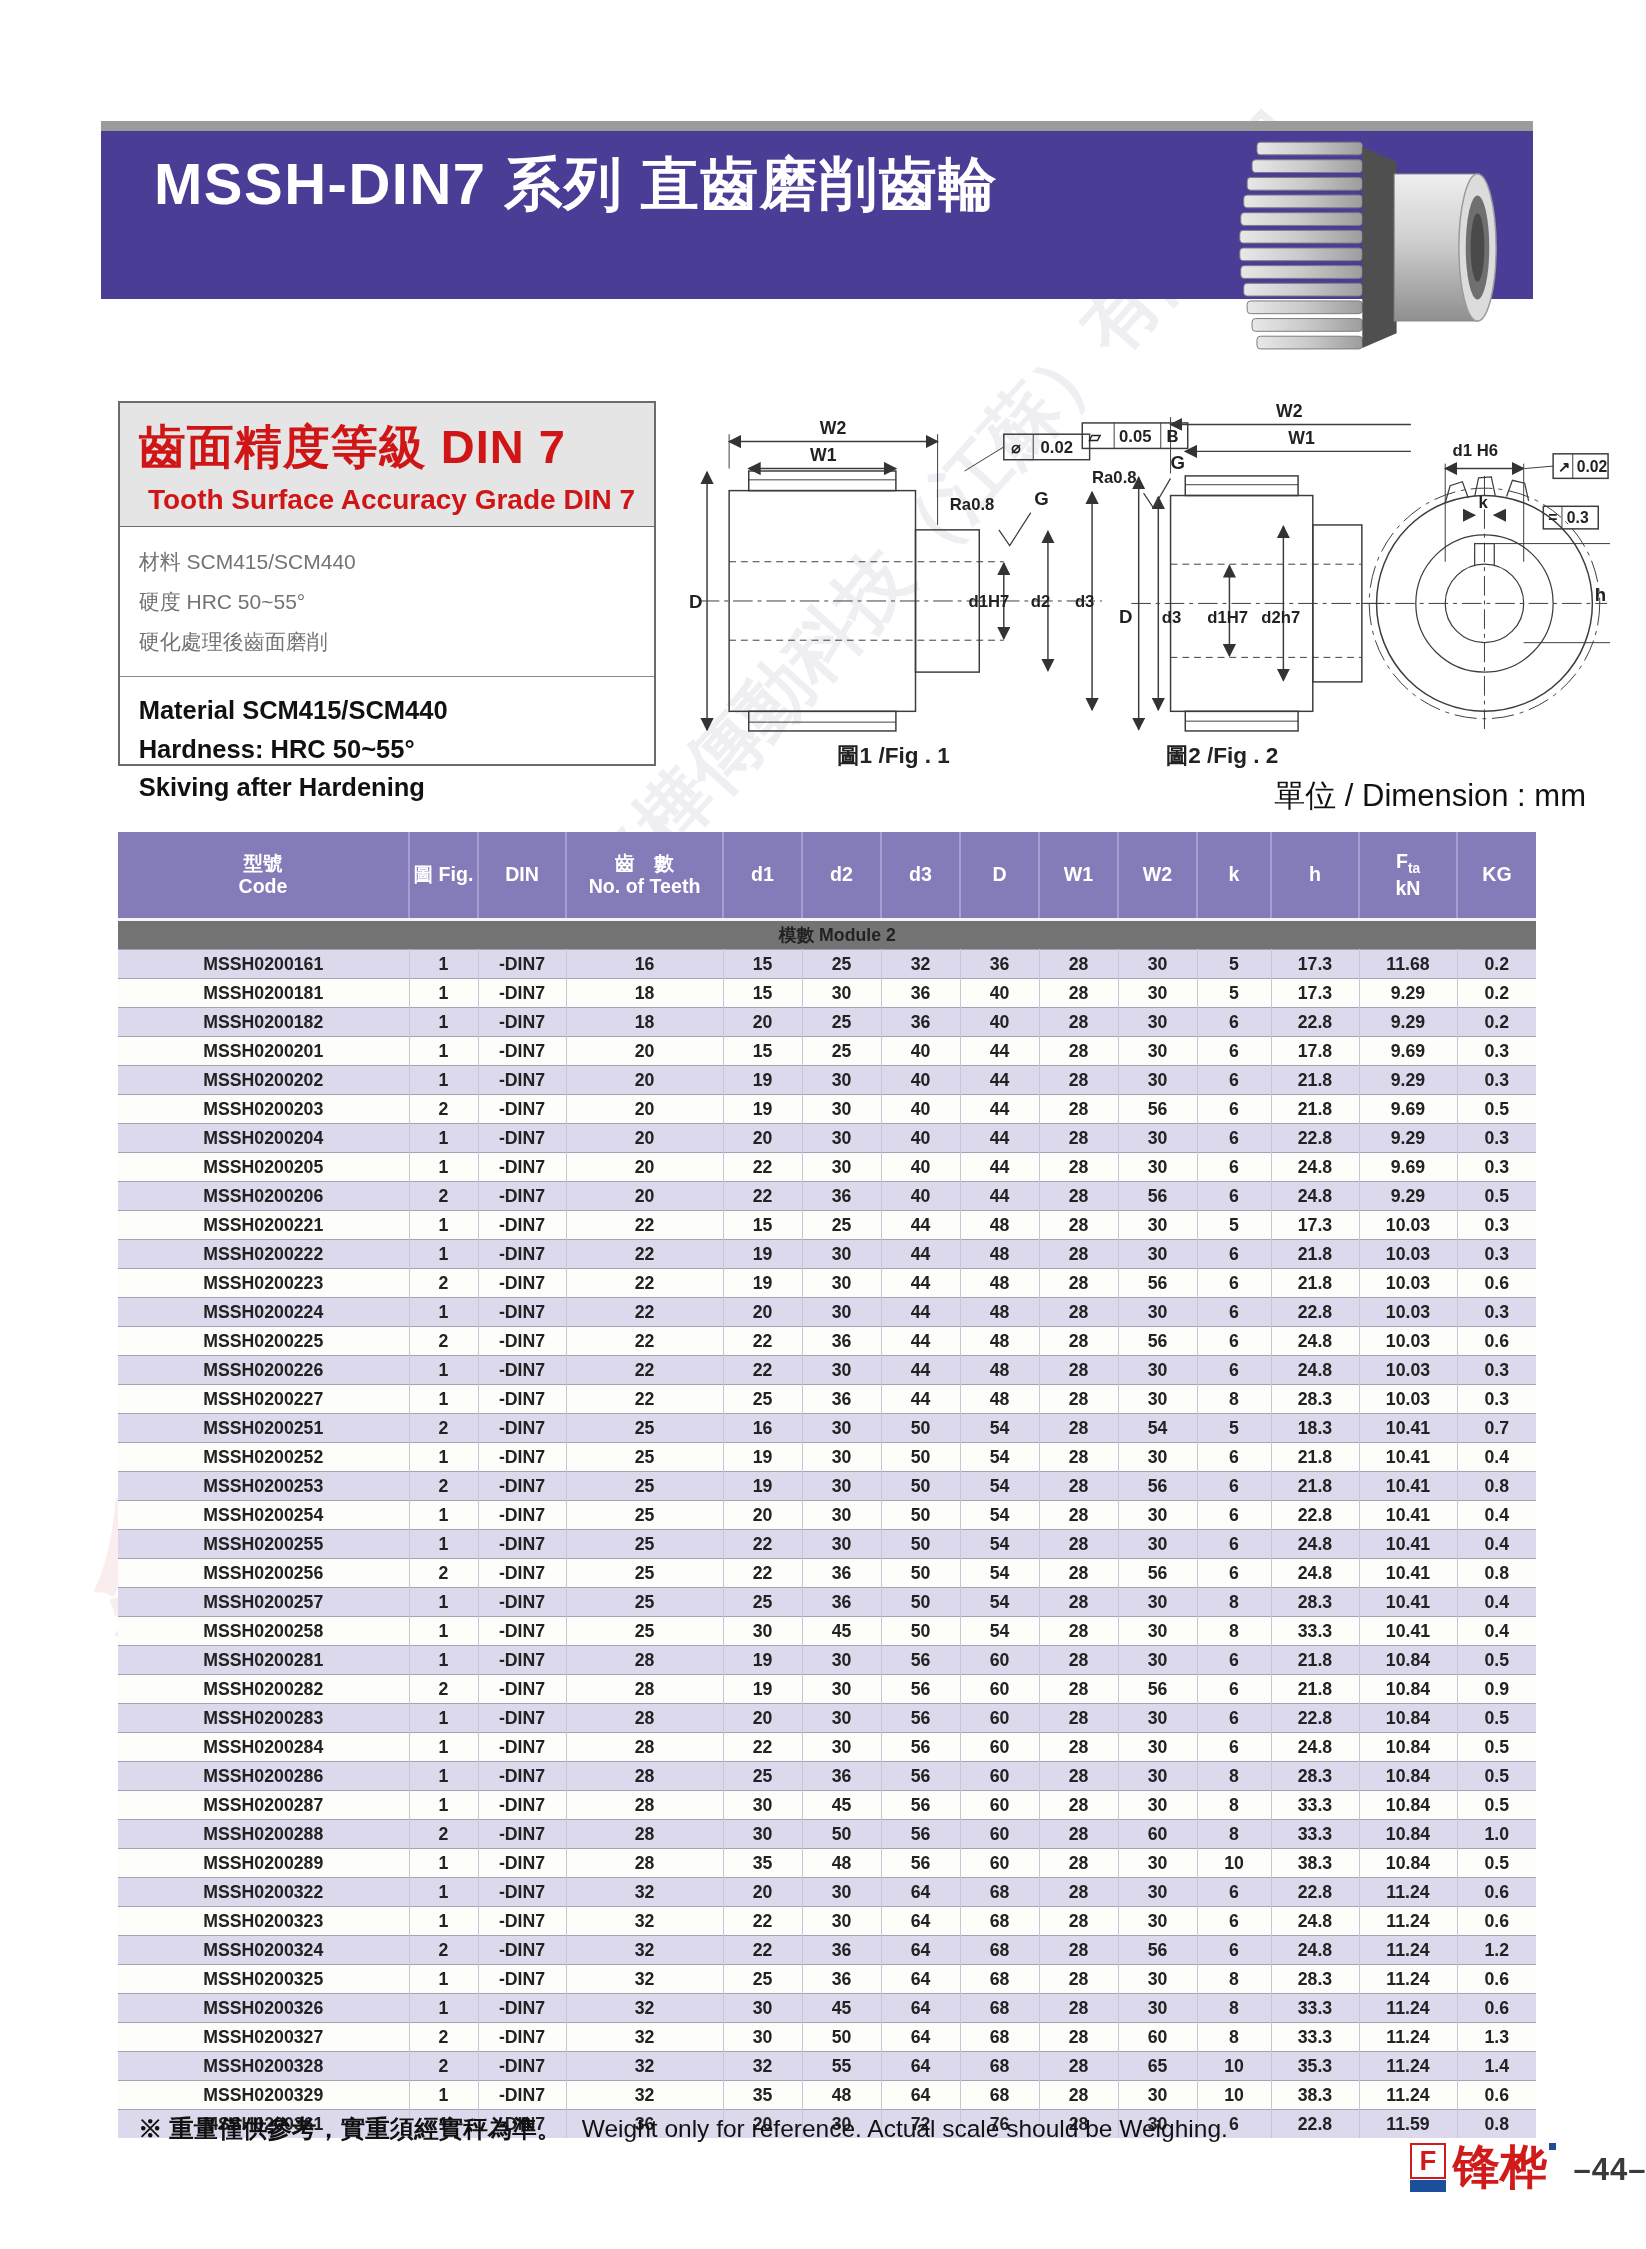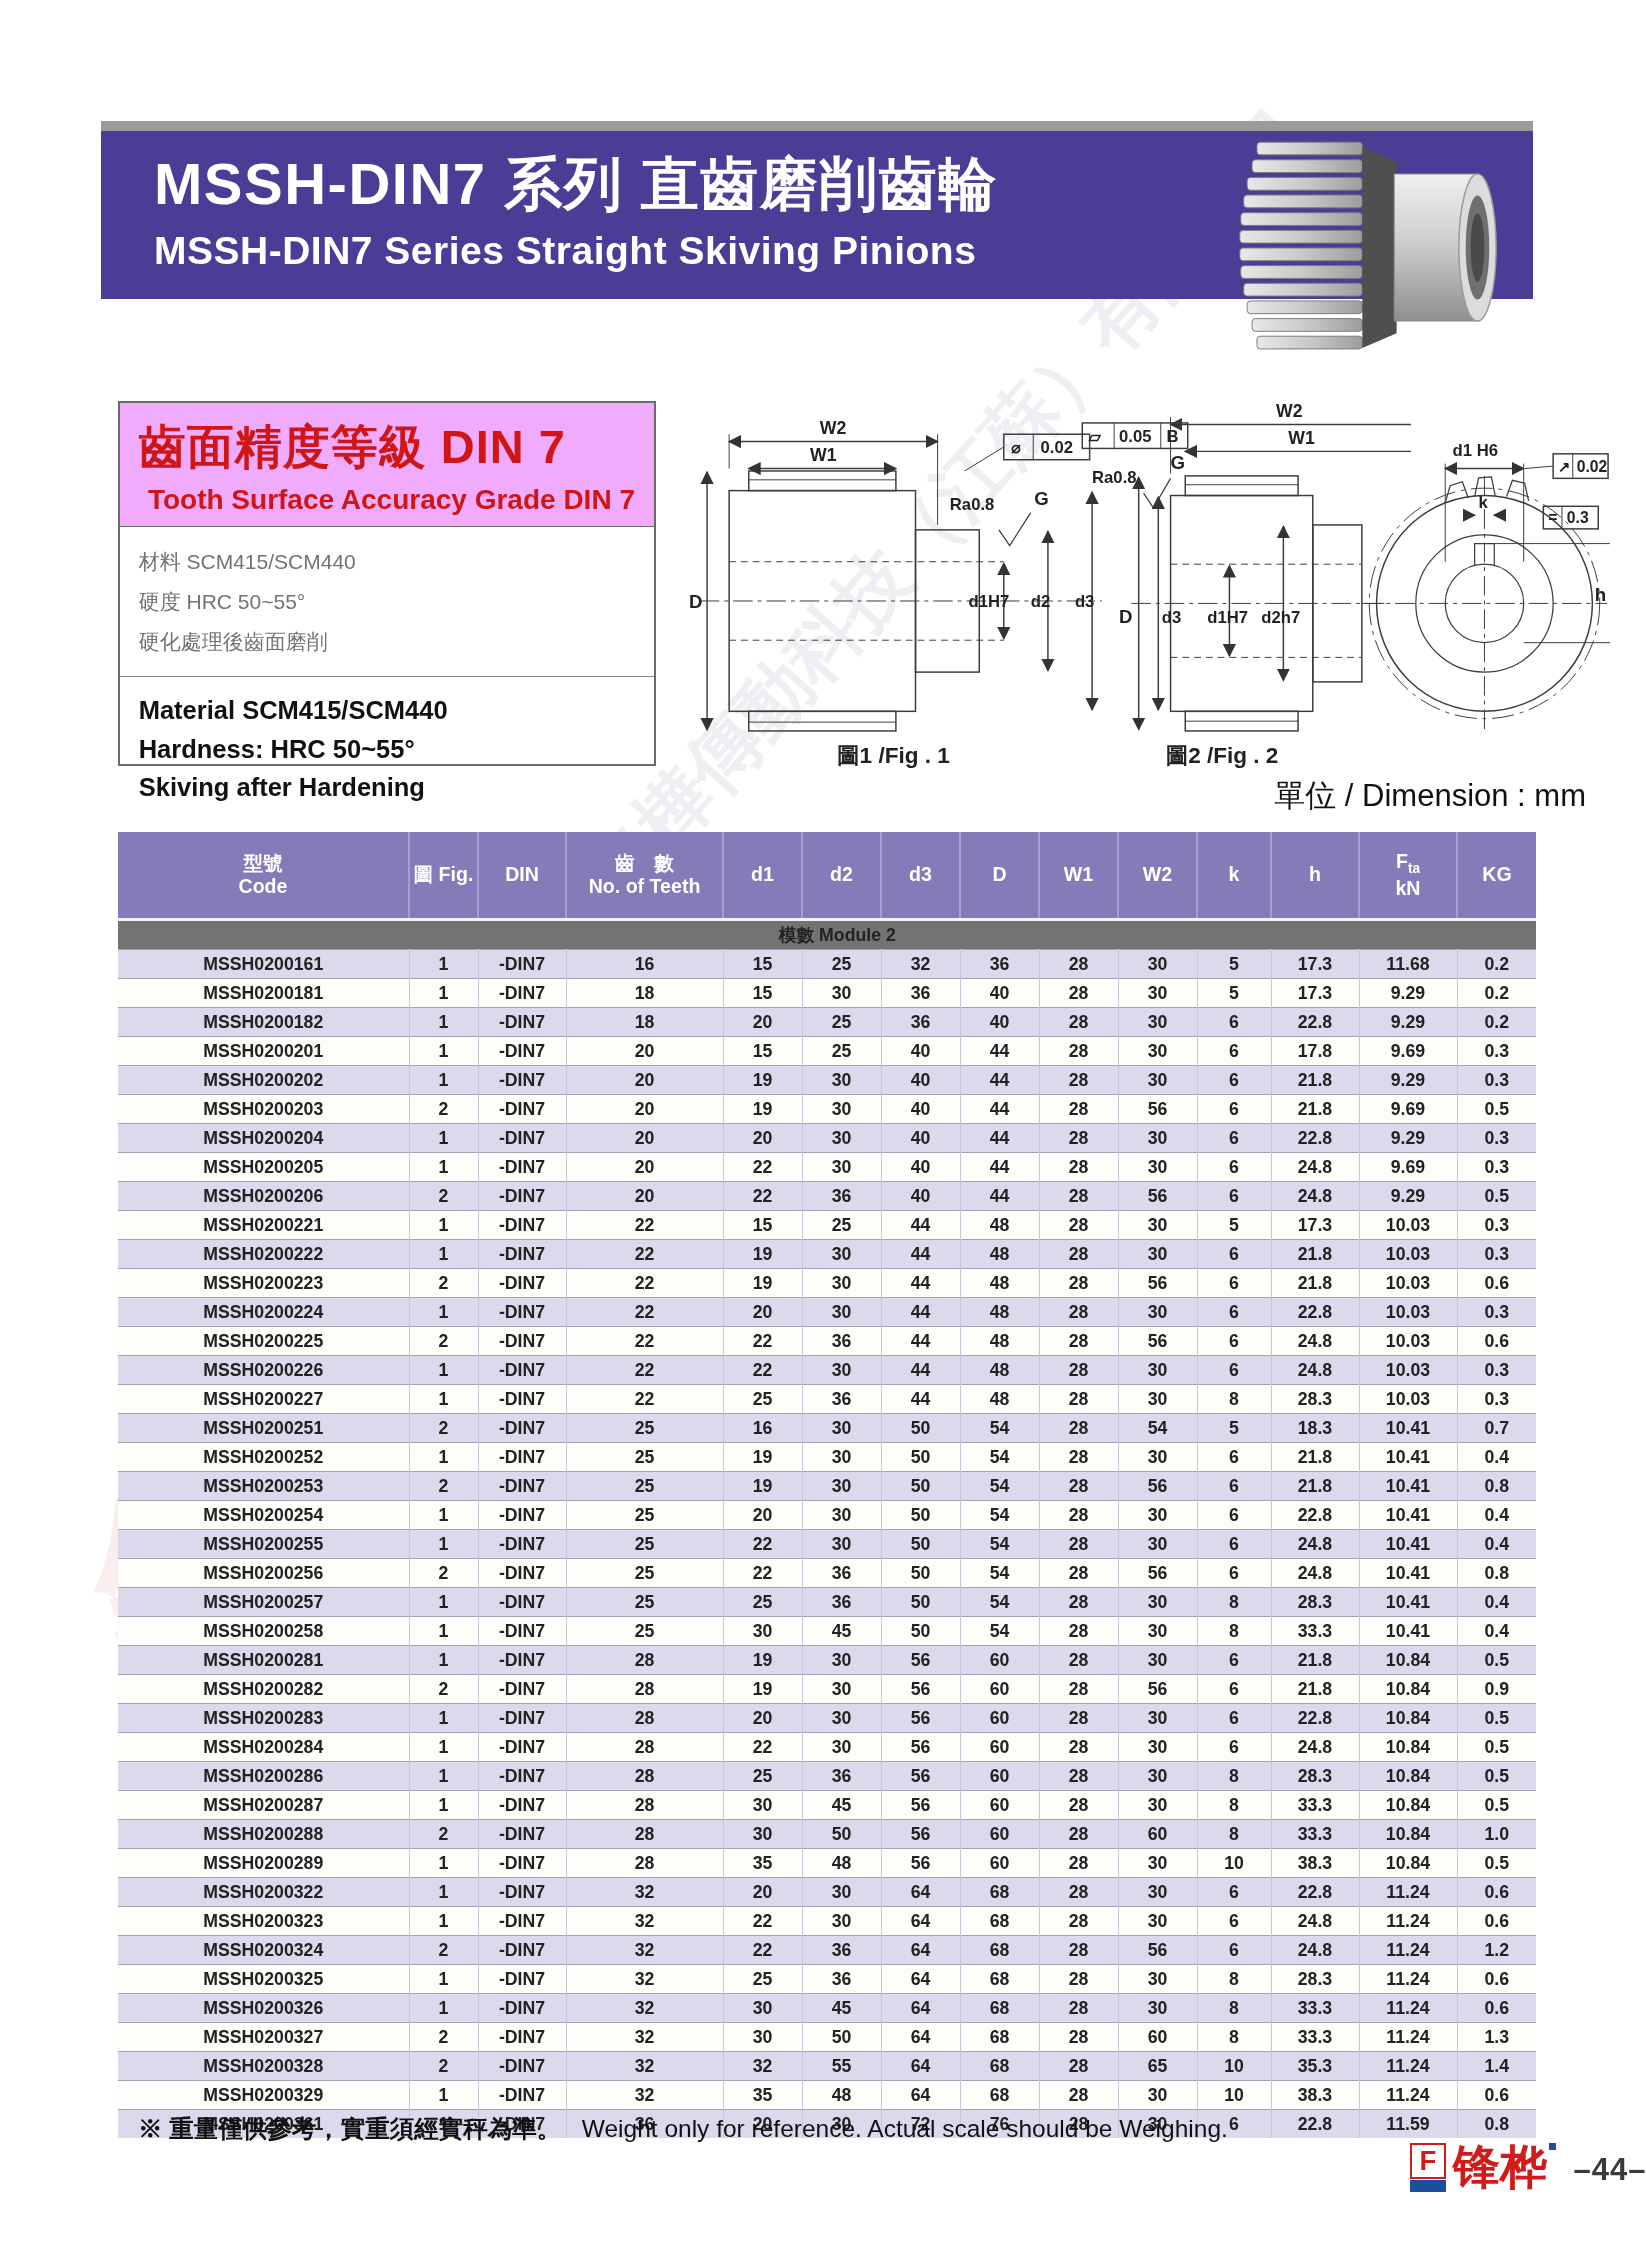--- a/index.html
+++ b/index.html
@@ -12,21 +12,21 @@
   .wm1{left:564px;top:859px;font-size:74px;color:rgba(130,130,165,0.13);transform:rotate(-48deg);transform-origin:left top;}
   .wm2{left:255px;top:1845px;font-size:79px;color:rgba(150,125,135,0.11);transform:rotate(-48deg);transform-origin:left top;}
   .wm3{left:59px;top:1472px;font-size:211px;color:rgba(205,60,60,0.09);transform:rotate(-18deg);transform-origin:left top;}
   
   .banner{position:absolute;left:101px;top:121px;width:1432px;height:168px;background:#4a3d96;border-top:10.8px solid #9b9b9b;z-index:1;}
   .banner-zh{margin:14.7px 0 0 53px;color:#fff;font-size:58px;font-weight:bold;letter-spacing:1.5px;}
   .banner-en{margin:4.9px 0 0 53px;color:#fff;font-size:39px;font-weight:bold;letter-spacing:0.5px;}
   .gear-photo{position:absolute;left:1230px;top:127px;width:272px;height:241px;z-index:2;}
   
   .infobox{position:absolute;left:118px;top:401px;width:538px;height:365px;border:2px solid #6b6b6b;background:#fff;box-sizing:border-box;z-index:1;}
-  .infobox-head{background:#f0abfc;border-bottom:1.5px solid #6b6b6b;padding:12.8px 9.8px 10.8px 18.7px;}
+  .infobox-head{background:#e5e5e5;border-bottom:1.5px solid #6b6b6b;padding:12.8px 9.8px 10.8px 18.7px;}
   .infobox-title-zh{color:#cf1515;font-size:47px;font-weight:bold;letter-spacing:1px;}
   .infobox-title-en{color:#cf1515;font-size:28px;font-weight:bold;margin-top:4.9px;text-align:center;}
   .infobox-zh{padding:8.8px 18.7px 3.9px 18.7px;}
   .infobox-zh div{font-size:21px;font-weight:normal;margin:11.8px 0;color:#737373;}
   .infobox-divider{border-top:1.5px solid #8a8a8a;margin:4.9px 0 0 0;}
   .infobox-en{padding:8.8px 18.7px;}
   .infobox-en div{font-size:25.5px;font-weight:bold;margin:9.8px 0;color:#111;}
   
   .figs{position:absolute;left:660px;top:368px;width:950px;height:412px;z-index:1;}
   .figs text{fill:#222;font-family:"Liberation Sans",sans-serif;font-weight:bold;}
@@ -63,21 +63,20 @@
 </style>
 </head>
 <body>
 
 <div class="wm wm1">鋒樺傳動科技（江蘇）有限公司</div>
 <div class="wm wm2">鋒樺傳動設備（上海）有限公司</div>
 <div class="wm wm3">鋒樺</div>
 
 <div class="banner">
   <div class="banner-zh">MSSH-DIN7 系列 直齒磨削齒輪</div>
-  <div class="banner-en">MSSH-DIN7 Series Straight Skiving Pinions</div>
 </div>
 
 <svg class="gear-photo" viewBox="0 0 555 490">
   <defs>
     <linearGradient id="metal" x1="0" y1="0" x2="1" y2="0">
       <stop offset="0" stop-color="#e8e8e8"></stop>
         <stop offset="0.5" stop-color="#c9c9c9"></stop>
         <stop offset="1" stop-color="#9d9d9d"></stop>
     </linearGradient>
     <linearGradient id="hub" x1="0" y1="0" x2="0" y2="1">

